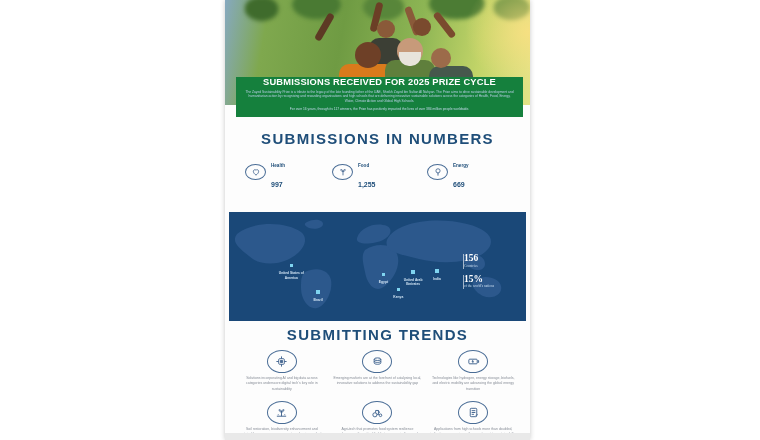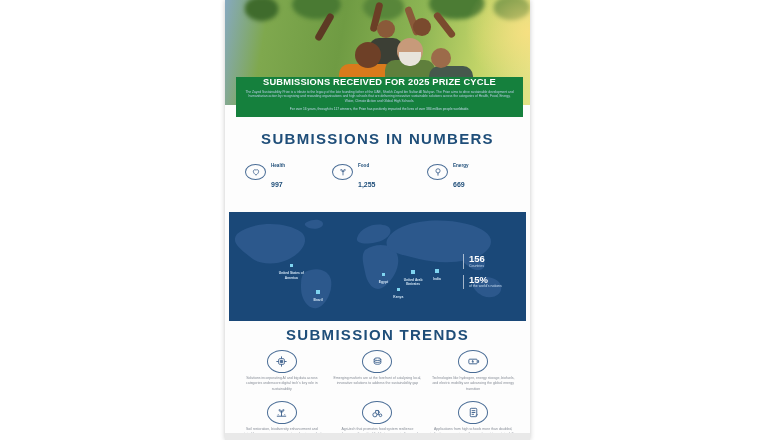--- a/index.html
+++ b/index.html
@@ -71,21 +71,21 @@
   .marker { position:absolute; z-index:4; width:40px; margin-left:-20px; text-align:center; }
   .marker .dot { display:inline-block; width:3.5px; height:3.5px; background:#7fd4f0; }
   .marker .mlabel { font-size:3.3px; font-weight:bold; color:#d3e6f5; line-height:1.3; }
   .m-usa   { left:21%; top:38%; } .m-usa .mlabel { width:26px; margin:0 auto; }
   .m-brazil{ left:30%; top:62%; }
   .m-egypt { left:52%; top:46%; }
   .m-uae   { left:62%; top:44%; } .m-uae .mlabel { width:22px; margin:0 auto; }
   .m-kenya { left:57%; top:60%; }
   .m-india { left:70%; top:43%; }
   .map-stats { position:absolute; z-index:4; right:9px; top:42px; width:54px; }
-  .stat { border-left:1.2px solid rgba(255,255,255,.6); padding-left:5px; margin-bottom:6px; }
+  .stat { border-left:1.2px solid rgba(255,255,255,.6); margin-bottom:6px;font-family:Liberation Serif, serif; }
   .stat-value { font-size:9.5px; font-weight:bold; color:#ffffff; line-height:1.05; }
   .stat-label { font-size:3.5px; color:#c9ddf0; line-height:1.3; }
 
   
   .trends { position:absolute; top:326px; left:0; width:100%; }
   .trend-grid { display:grid; grid-template-columns:1fr 1fr 1fr; column-gap:6px; row-gap:9px;
                 padding:0 12px; margin-top:7px; }
   .trend-item { display:flex; flex-direction:column; align-items:center; }
   .trend-icon { width:30px; height:23px; border:1px solid #4a6d96; border-radius:50%;
                 display:flex; align-items:center; justify-content:center; color:#3d608c; }
@@ -230,21 +230,21 @@
           <div class="stat-label">Countries</div>
         </div>
         <div class="stat">
           <div class="stat-value">15%</div>
           <div class="stat-label">of the world's nations</div>
         </div>
       </div>
     </section>
 
     <section class="trends">
-      <h2 class="sec-heading">SUBMISSION TRENDS</h2>
+      <h2 class="sec-heading">SUBMITTING TRENDS</h2>
       <div class="trend-grid">
 
         <div class="trend-item">
           <span class="trend-icon">
             <svg width="13" height="13" viewBox="0 0 14 14" fill="none" stroke="currentColor" stroke-width="1">
                 <rect x="4" y="4" width="6" height="6" rx="1"></rect>
                 <rect x="6" y="6" width="2" height="2"></rect>
                 <path d="M7 1.5 V4 M7 10 V12.5 M1.5 7 H4 M10 7 H12.5"></path>
               </svg>
           </span>

